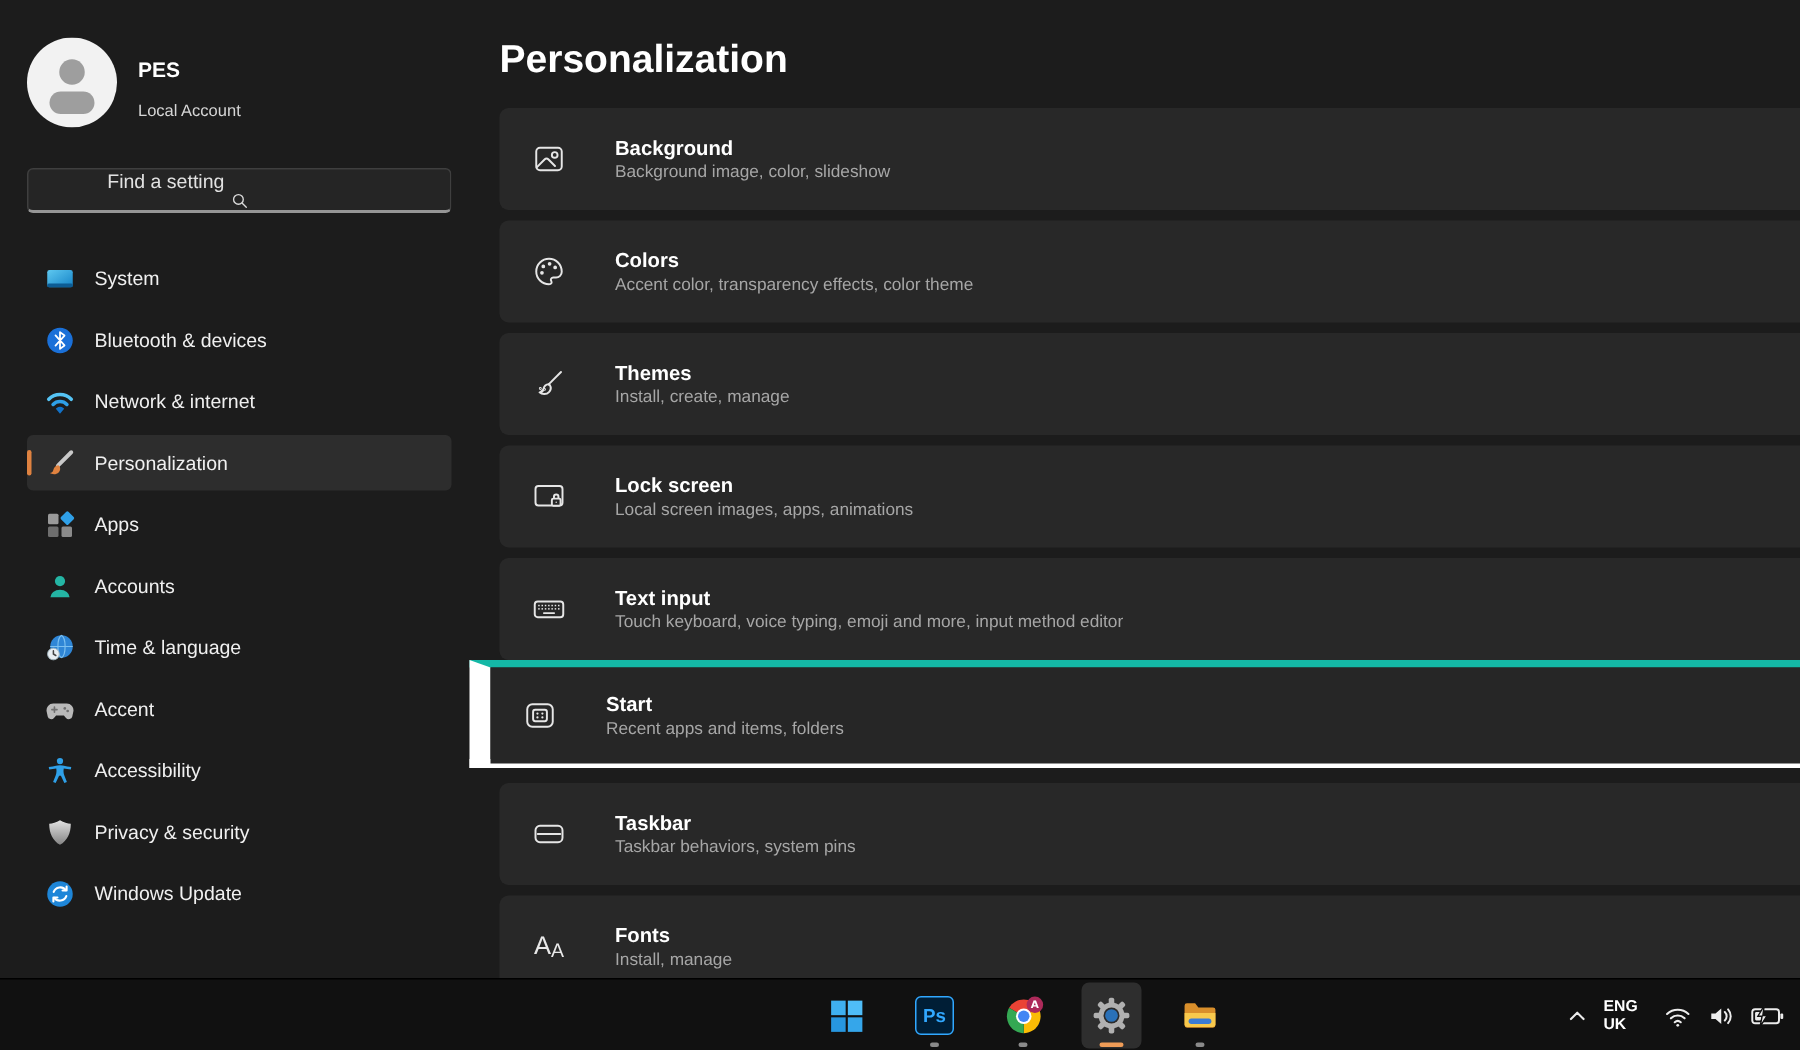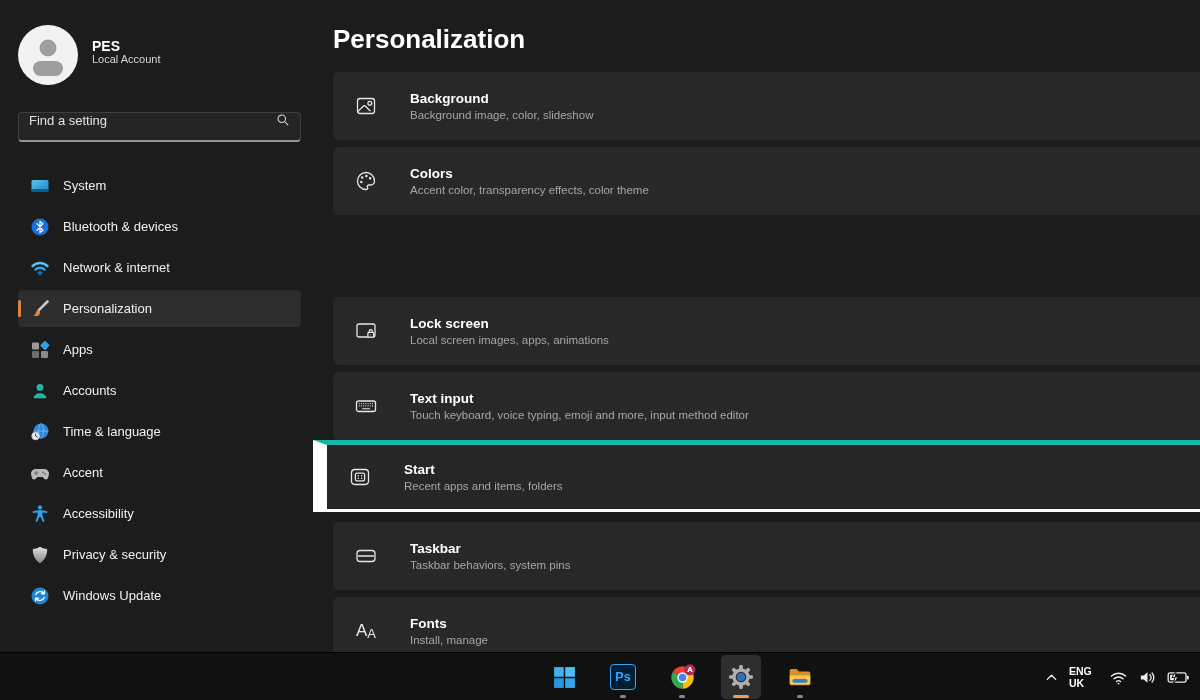--- a/index.html
+++ b/index.html
@@ -3,25 +3,25 @@
 <meta charset="utf-8">
 <style>
   * { margin:0; padding:0; box-sizing:border-box; }
   html,body { width:1200px; height:700px; overflow:hidden; background:#1c1c1c;
               font-family:"Liberation Sans", sans-serif; }
   .root { position:relative; width:1200px; height:700px; background:#1c1c1c; overflow:hidden; }
 
   
   .avatar { position:absolute; left:18px; top:25px; width:60px; height:60px; border-radius:50%; }
   .user-name { position:absolute; left:92px; top:38px; font-size:14px; font-weight:700; color:#fff; }
-  .user-type { position:absolute; left:92px; top:53px; font-size:11px; color:#d6d6d6; }
+  .user-type { position:absolute; left:92px; top:68px; font-size:11px; color:#d6d6d6; }
 
   .search-box { position:absolute; left:18px; top:112px; width:283px; height:30px;
                 background:#252525; border:1px solid #3f3f3f; border-bottom:2px solid #969696;
-                border-radius:4px; display:flex; align-items:flex-start; padding:0 10px; }
+                border-radius:4px; display:flex; align-items:center; padding:0 10px;flex-direction:column; }
   .search-box input { flex:1; border:none; outline:none; background:transparent; color:#e8e8e8;
                       font-size:13px; font-family:inherit; }
   .search-box input::placeholder { color:#e2e2e2; opacity:1; }
 
   .nav { position:absolute; left:18px; top:167px; width:283px; display:flex; flex-direction:column; gap:4px; }
   .nav-item { position:relative; height:37px; display:flex; align-items:center; padding-left:12px;
               border-radius:4px; cursor:default; }
   .nav-item.selected { background:#2d2d2d; }
   .nav-item .pill { display:none; }
   .nav-item.selected .pill { display:block; position:absolute; left:0; top:10px; width:3px; height:17px;
@@ -255,20 +255,33 @@
         <circle cx="12.4" cy="6.9" r="0.6"></circle>
       <circle cx="16.1" cy="9.3" r="0.6"></circle>
         <circle cx="7.3" cy="12.9" r="0.6"></circle>
     </svg>
     <div class="txt">
       <span class="t">Colors</span>
       <span class="s">Accent color, transparency effects, color theme</span>
     </div>
   </div>
 
+  <div class="card" style="top:222px">
+    <svg class="line-icon" viewBox="0 0 24 24" width="24" height="24">
+      <path d="M20 4 L11.6 12.4"></path>
+      <path d="M11.9 12.1 c-2.4.2 -3.2 1.4 -3.6 3.2 -.3 1.3 -1.1 2 -2.6 2.3 1.5 1.4 4.7 1.6 6.3 -.2 1.2 -1.3 1.4 -3.3.5 -4.7 z"></path>
+      <circle cx="6.2" cy="15" r="0.3"></circle>
+        <circle cx="7.4" cy="16.7" r="0.3"></circle>
+        <circle cx="9" cy="15.6" r="0.3"></circle>
+    </svg>
+    <div class="txt">
+      <span class="t">Themes</span>
+      <span class="s">Install, create, manage</span>
+    </div>
+  </div>
 
   <div class="card" style="top:297px">
     <svg class="line-icon" viewBox="0 0 24 24" width="24" height="24">
       <rect x="3" y="5" width="18" height="13" rx="2"></rect>
       <path d="M15.3 13.4 v-1.2 a1.5 1.5 0 0 1 3 0 v1.2"></path>
       <rect x="13.9" y="13.4" width="5.8" height="4.8" rx="1" fill="#282828"></rect>
       <circle cx="16.8" cy="15.8" r="0.5" fill="#e6e6e6" stroke="none"></circle>
     </svg>
     <div class="txt">
       <span class="t">Lock screen</span>

